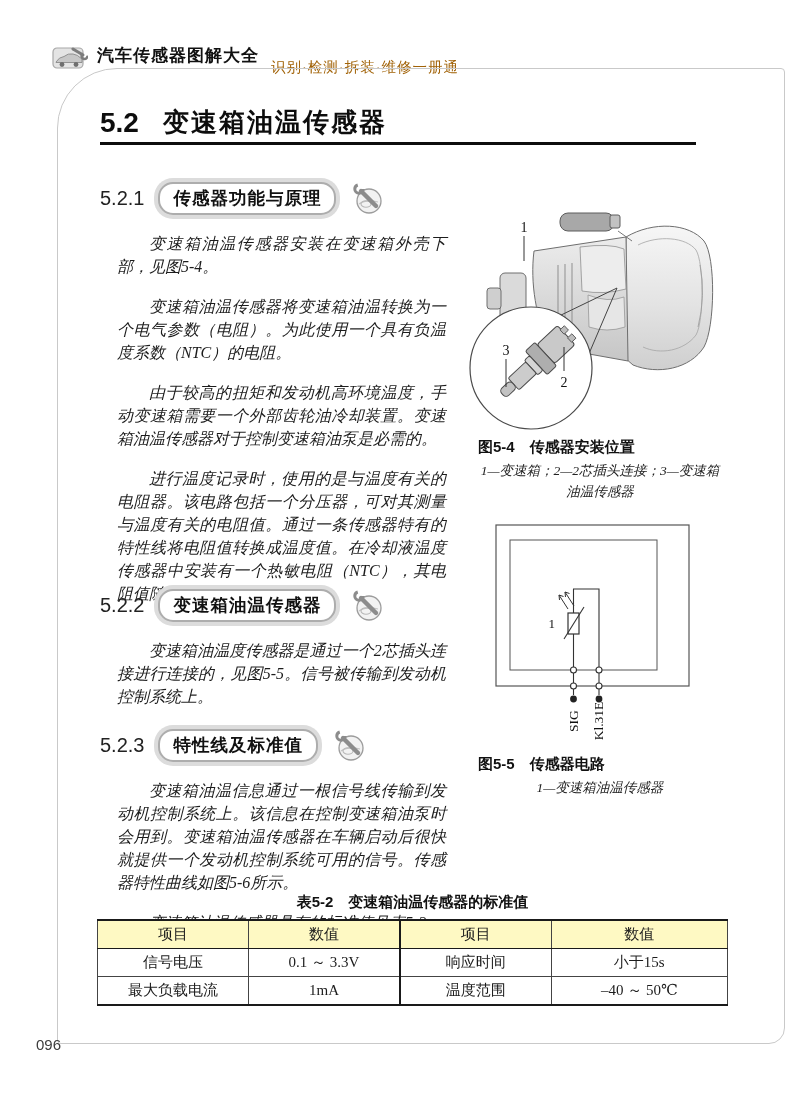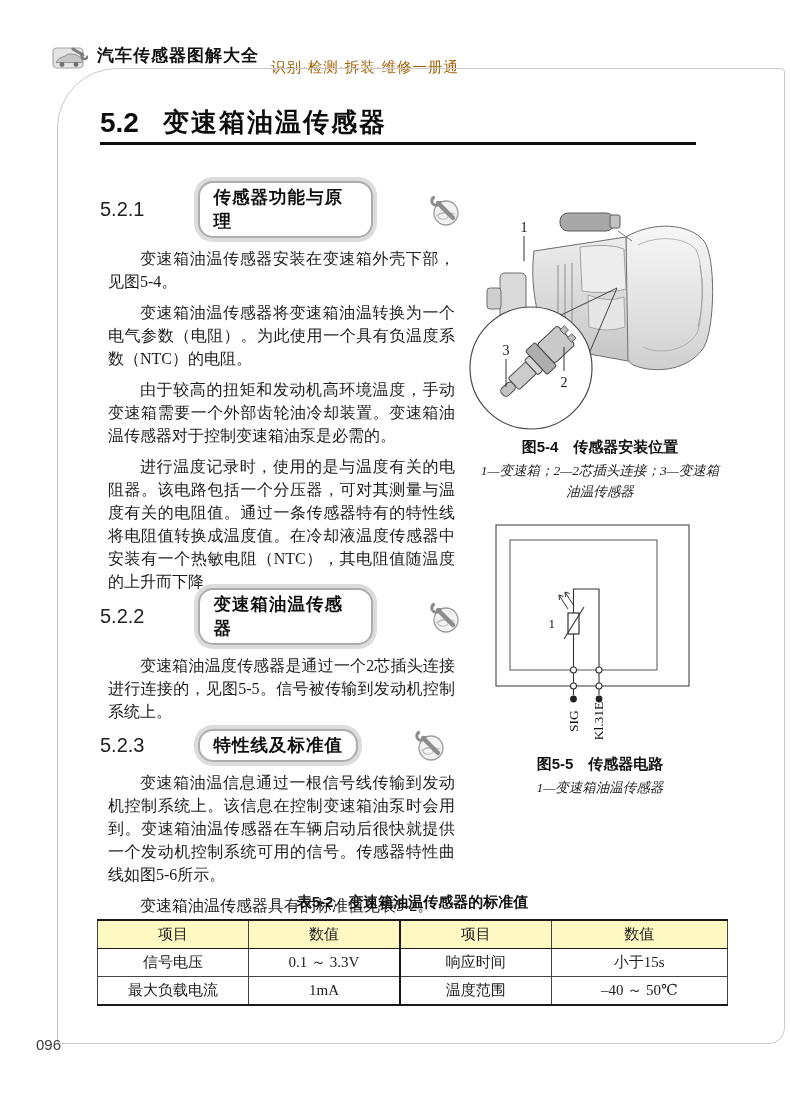--- a/index.html
+++ b/index.html
@@ -19,32 +19,32 @@
 
   
   .chapter{position:absolute;left:100px;top:105px;display:flex;align-items:center;
            font-family:"Liberation Sans","DejaVu Sans",sans-serif;}
   .ch-num{font-size:28px;font-weight:bold;color:#0d0d0d;}
   .ch-title{font-size:26px;font-weight:bold;color:#0d0d0d;margin-left:24px;letter-spacing:2px;}
   .ch-rule{position:absolute;left:100px;top:142px;width:596px;height:2.5px;background:#0d0d0d;}
 
   
   .sub{position:absolute;left:100px;width:363px;}
-  .sub-head{display:flex;align-items:center;margin-bottom:9px;gap:40px;}
+  .sub-head{display:flex;align-items:center;margin-bottom:9px;}
   .sub-num{font:20px "Liberation Sans","DejaVu Sans",sans-serif;color:#222;}
   .sticker{display:inline-block;margin-left:14px;padding:2px 13px 3px;background:#fff;
            border:2px solid #adadad;border-radius:15px;box-shadow:0 0 0 4px #dcdcdc;
            font:bold 17.5px "Liberation Sans","DejaVu Sans",sans-serif;color:#111;letter-spacing:1px;}
   .wicon{width:38px;height:34px;margin-left:12px;flex:none;}
-  .sub p{margin:8px;text-indent:2em;font-size:16px;line-height:23px;text-align:justify;}
+  .sub p{margin:17px;text-indent:2em;font-size:16px;line-height:23px;text-align:justify;font-style:italic;}
 
   
   .rcol{position:absolute;left:478px;top:195px;width:244px;}
   .fig54{display:block;margin-left:-10px;}
-  .fig-cap{font:bold 15px "Liberation Sans","DejaVu Sans",sans-serif;text-align:center;color:#111;}
+  .fig-cap{font:bold 15px "Liberation Sans","DejaVu Sans",sans-serif;text-align:left;color:#111;}
   .fig-legend{font:italic 13.5px "Liberation Serif","DejaVu Serif",serif;text-align:center;
               line-height:21px;color:#222;margin-top:3px;}
   .fig55-wrap{margin-top:22px;text-align:center;}
   .cap55{margin-top:5px;}
   .note{margin-top:13px;font:italic 14.5px "Liberation Serif","DejaVu Serif",serif;
         text-align:justify;text-indent:2em;line-height:24.5px;color:#222;}
 
   
   .tbl-wrap{position:absolute;left:97px;top:893px;width:631px;}
   .tbl-title{text-align:center;font:bold 15px "Liberation Sans","DejaVu Sans",sans-serif;

